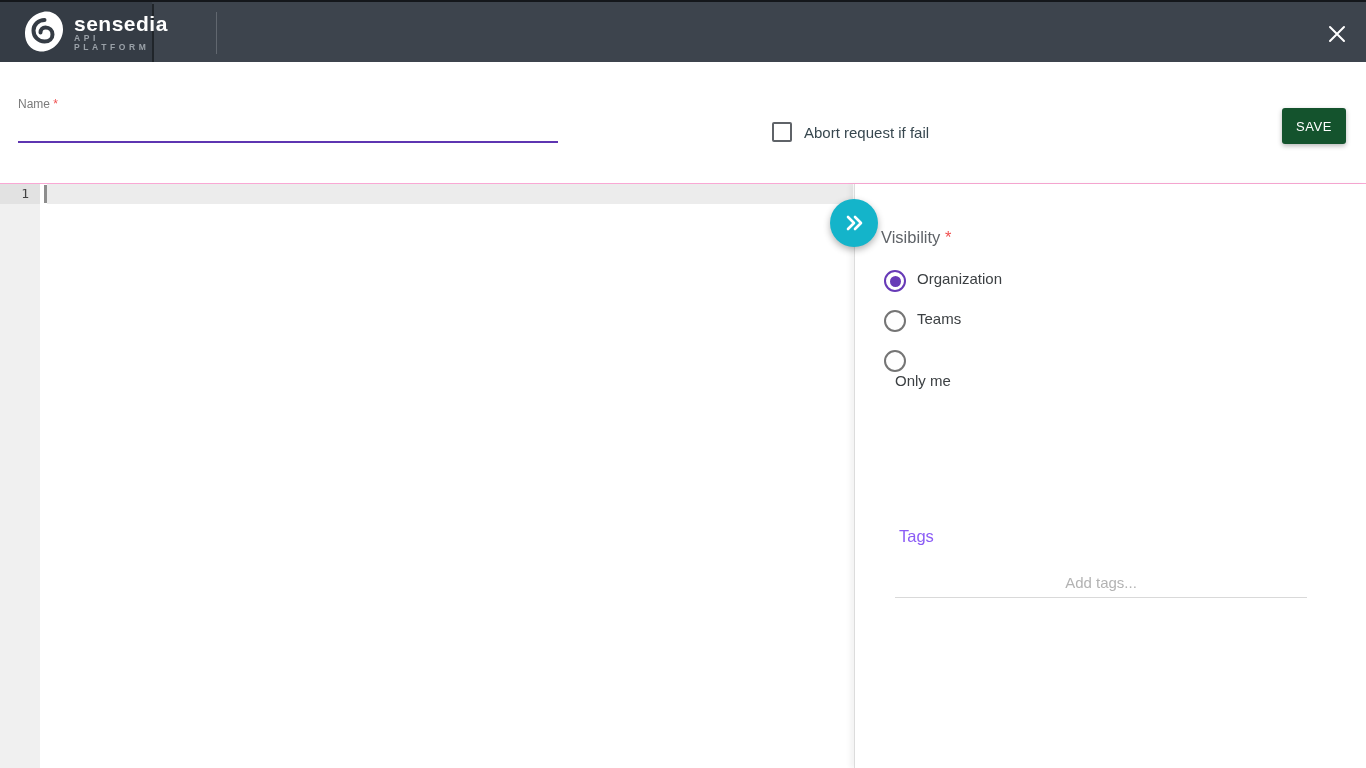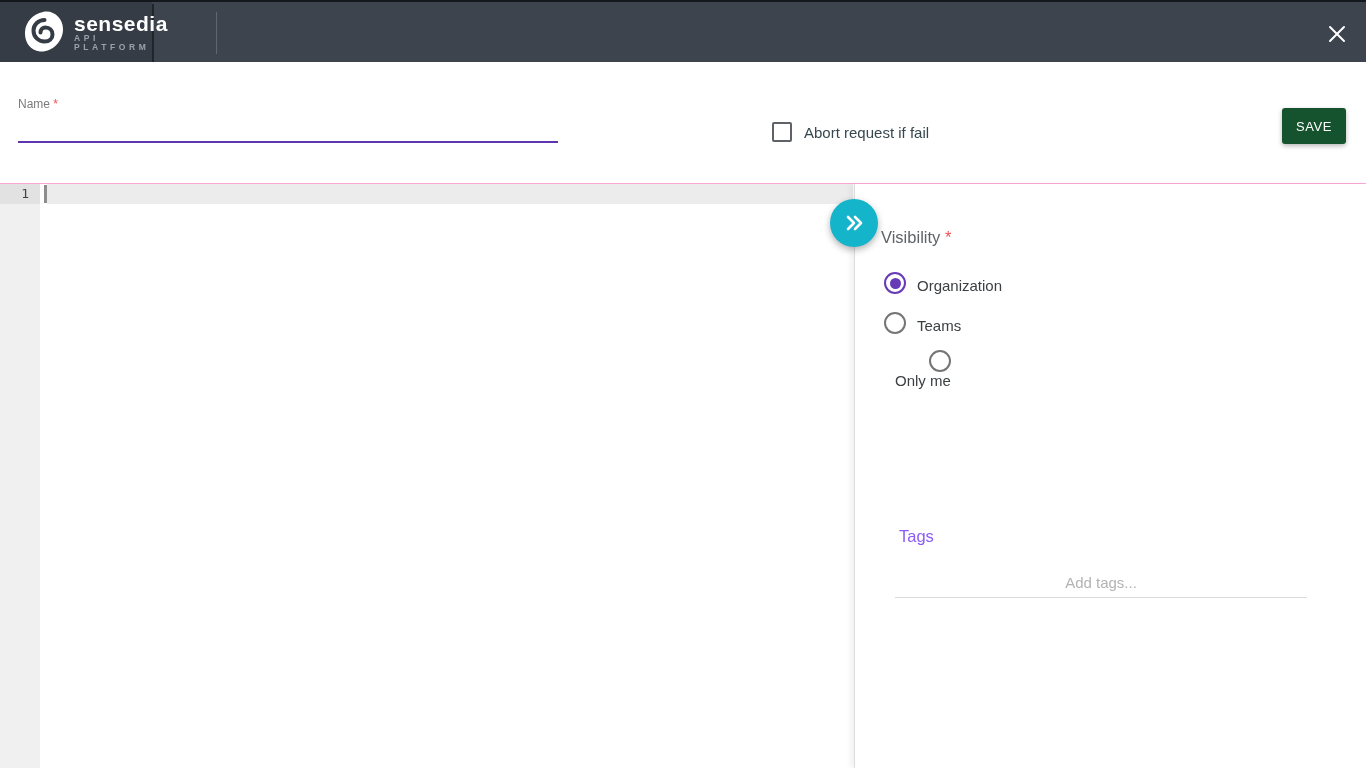--- a/index.html
+++ b/index.html
@@ -112,21 +112,21 @@
     box-shadow: 0 3px 7px rgba(0,0,0,0.3);
     display: flex; align-items: center; justify-content: center;
     z-index: 5;
   }
   .visibility-label {
     position: absolute; left: 26px; top: 44px;
     font-size: 16.5px; color: #5f6368;
   }
   .radio-row {
     position: absolute; left: 29px; height: 24px;
-    display: flex; align-items: flex-end; cursor: pointer;
+    display: flex; align-items: flex-start; cursor: pointer;
   }
   .radio-row.r0 { top: 86px; }
   .radio-row.r1 { top: 126px; }
   .radio-row.r2 { top: 166px; flex-direction: column; }
   .radio-outer {
     width: 22px; height: 22px; border-radius: 50%;
     border: 2px solid #757575; background: #fff; flex: 0 0 auto;
     display: flex; align-items: center; justify-content: center;
   }
   .radio-row.selected .radio-outer { border-color: #673ab7; }

